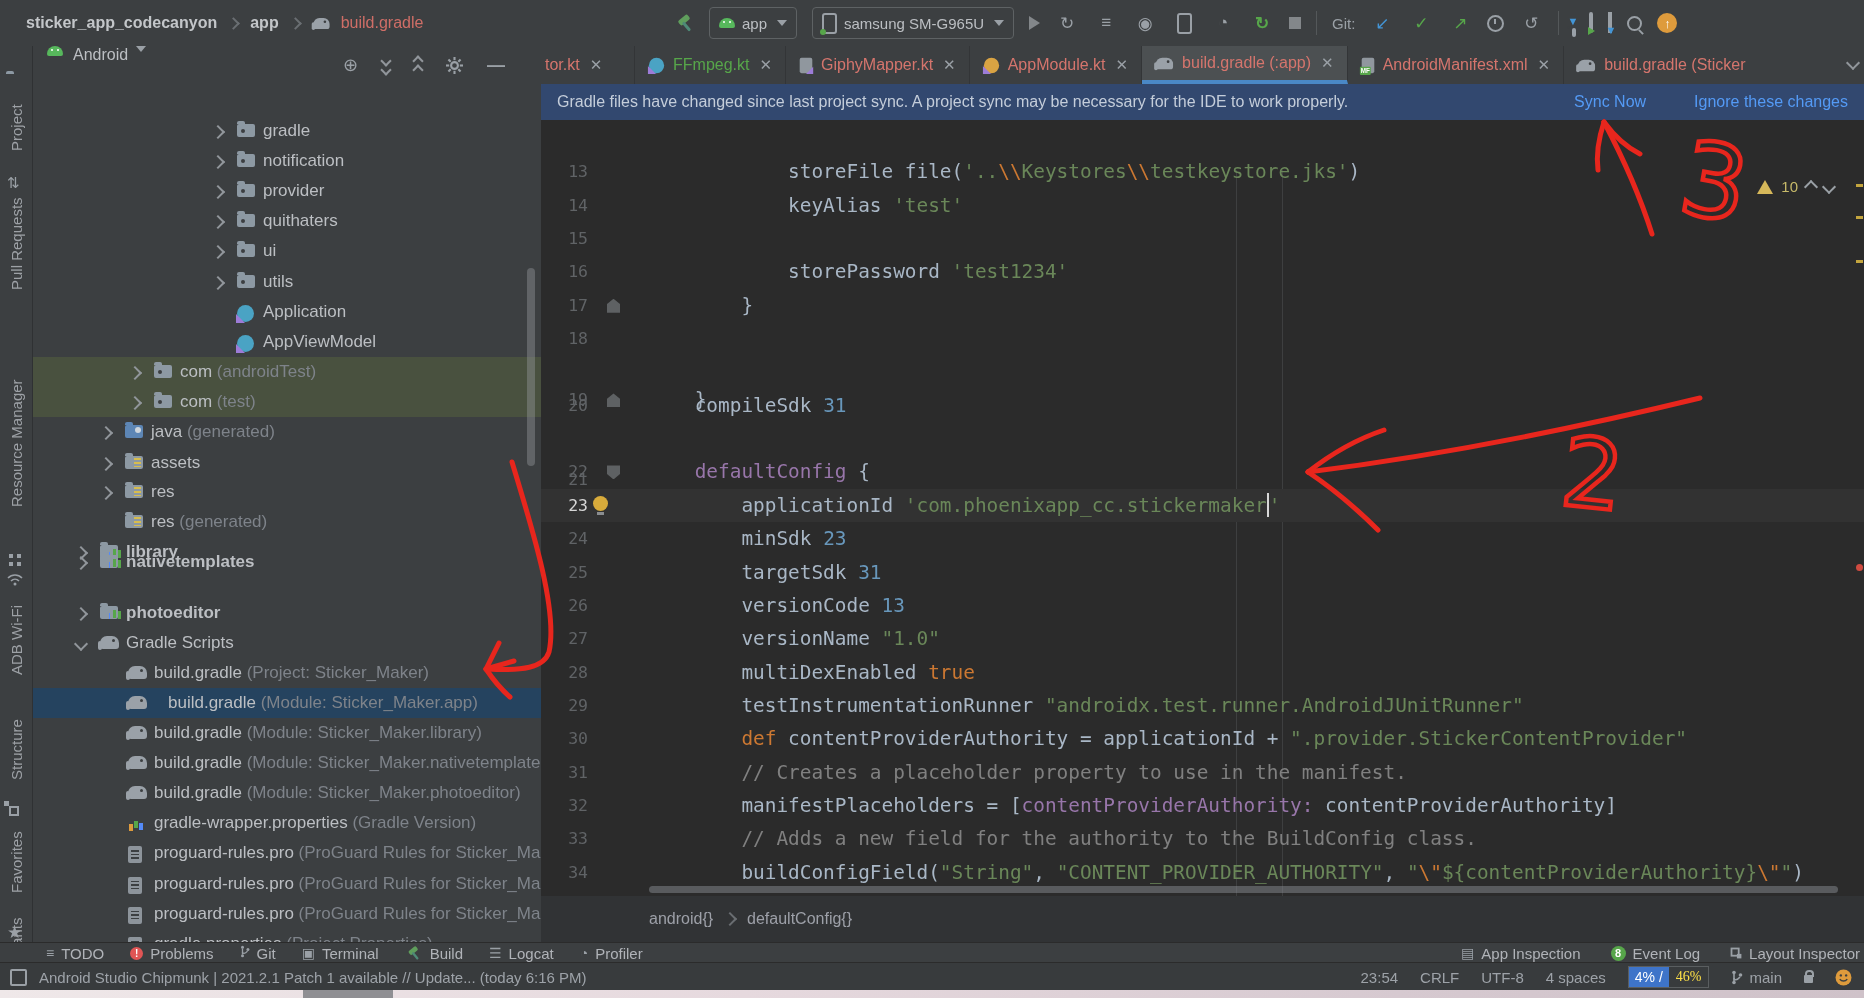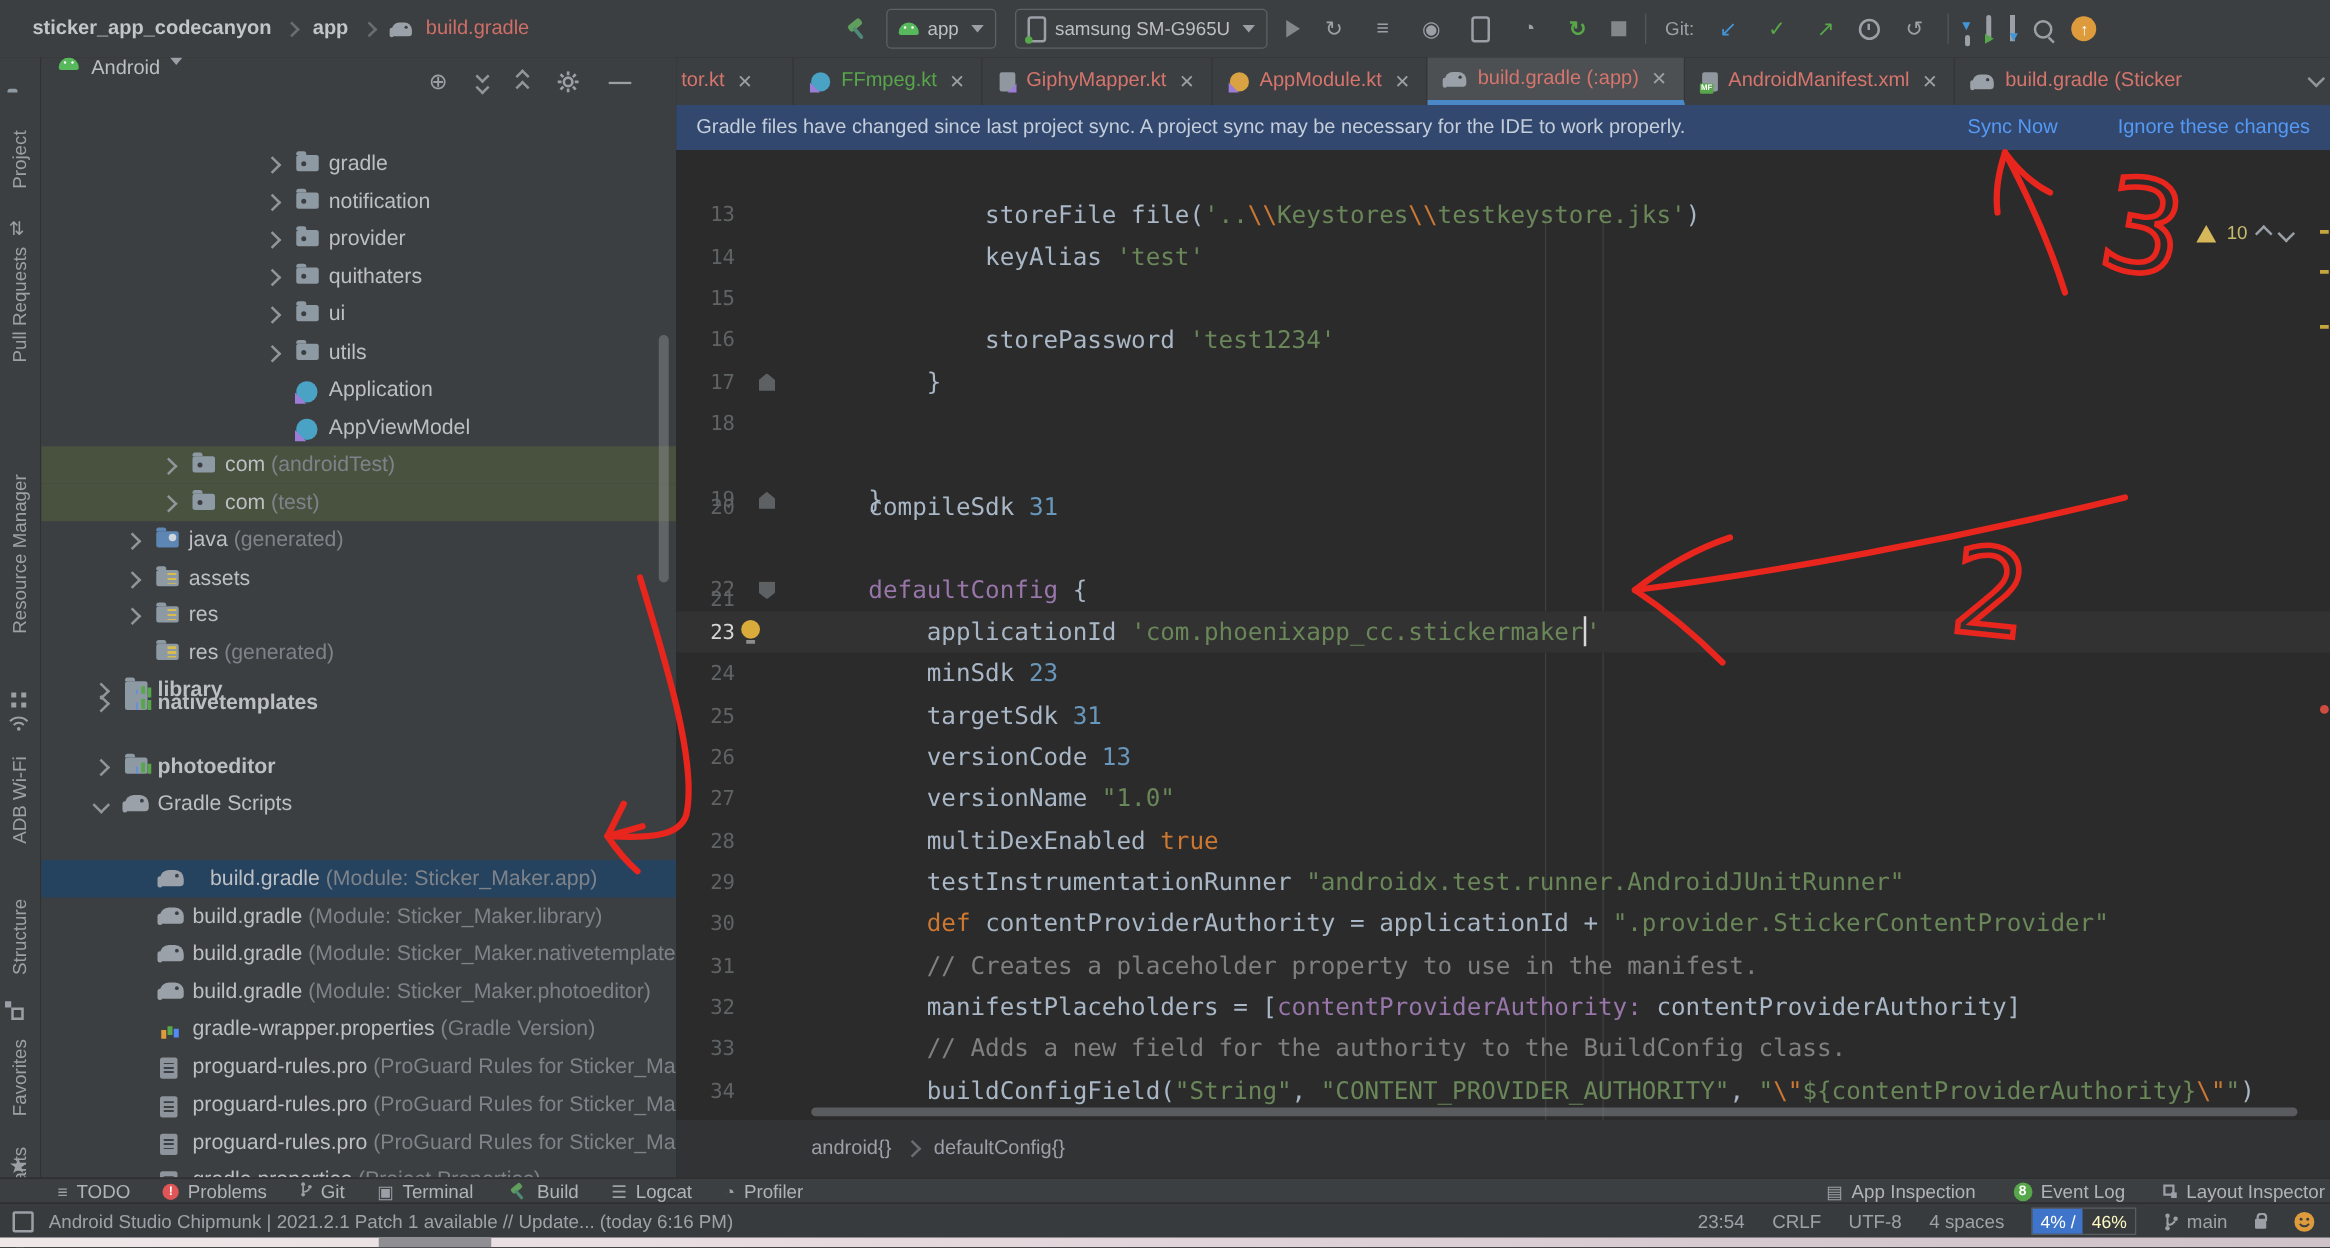--- a/index.html
+++ b/index.html
@@ -143,21 +143,21 @@
      display:flex;align-items:center;justify-content:center;}
   .badge-green{width:15px;height:15px;border-radius:50%;background:#57a64a;color:#fff;font-size:11px;font-weight:bold;
      display:flex;align-items:center;justify-content:center;}
   #status-bar{position:absolute;left:0;top:962px;width:1864px;height:28px;background:#383b3d;border-top:1px solid #2b2b2b;
      display:flex;align-items:center;font-size:15px;color:#9da2a8;}
   #status-left{display:flex;align-items:center;gap:12px;padding-left:10px;}
   .win-ic{width:13px;height:13px;border:2px solid #9aa0a6;border-radius:2px;}
   #status-right{margin-left:auto;display:flex;align-items:center;gap:22px;padding-right:12px;}
   #memory-widget{display:flex;align-items:center;height:20px;border:1px solid #5a5e60;font-size:14px;}
   #memory-widget .mem-used{background:#3e74c9;color:#fff;padding:0 6px;height:100%;display:flex;align-items:center;}
-  #memory-widget .mem-total{padding:0 7px;color:#fef9c3;}
+  #memory-widget .mem-total{padding:0 7px;color:#fde047;font-family:Liberation Serif, serif;}
   .ic-lock{width:9px;height:8px;background:#9aa0a6;position:relative;border-radius:1px;margin-top:4px}
   .ic-lock::before{content:"";position:absolute;left:1px;top:-5px;width:5px;height:5px;border:2px solid #9aa0a6;border-bottom:none;border-radius:4px 4px 0 0;}
   #bottom-strip{position:absolute;left:0;top:990px;width:1864px;height:8px;
      background:linear-gradient(to right,#efe8e9,#e6d9de 40%,#d6c9d0 75%,#cfc2c9);}
   #bottom-strip .gray-block{position:absolute;left:303px;top:0;width:90px;height:8px;background:#8f8f93;}
   
   #annotations{position:absolute;left:0;top:0;width:1864px;height:998px;pointer-events:none;z-index:50;}
 </style>
 </head>
 <body>
@@ -343,20 +343,24 @@
         <div class="trow" style="top: 513.6px;">
           <span class="tchev chev r" style="left: 43px;"></span>
           <span class="tico ic-folder ic-folder-mod" style="left: 67px;"></span>
           <span class="tlabel lab-bold" style="left: 93px;">photoeditor</span>
         </div>
         <div class="trow" style="top: 543.7px;">
           <span class="tchev chev d" style="left: 43px;"></span>
           <span class="tico ic-eleph" style="left: 67px;"></span>
           <span class="tlabel " style="left: 93px;">Gradle Scripts</span>
         </div>
+        <div class="trow" style="top: 573.8px;">
+          <span class="tico ic-eleph" style="left: 95px;"></span>
+          <span class="tlabel lab-file" style="left: 121px;">build.gradle<span class="tsuffix"> (Project: Sticker_Maker)</span></span>
+        </div>
         <div class="trow band-sel" style="top: 603.9px;">
           <span class="tico ic-eleph" style="left: 95px;"></span>
           <span class="tlabel lab-file" style="left: 121px; margin-left: 14px;">build.gradle<span class="tsuffix"> (Module: Sticker_Maker.app)</span></span>
         </div>
         <div class="trow" style="top: 634px;">
           <span class="tico ic-eleph" style="left: 95px;"></span>
           <span class="tlabel lab-file" style="left: 121px;">build.gradle<span class="tsuffix"> (Module: Sticker_Maker.library)</span></span>
         </div>
         <div class="trow" style="top: 664.1px;">
           <span class="tico ic-eleph" style="left: 95px;"></span>

